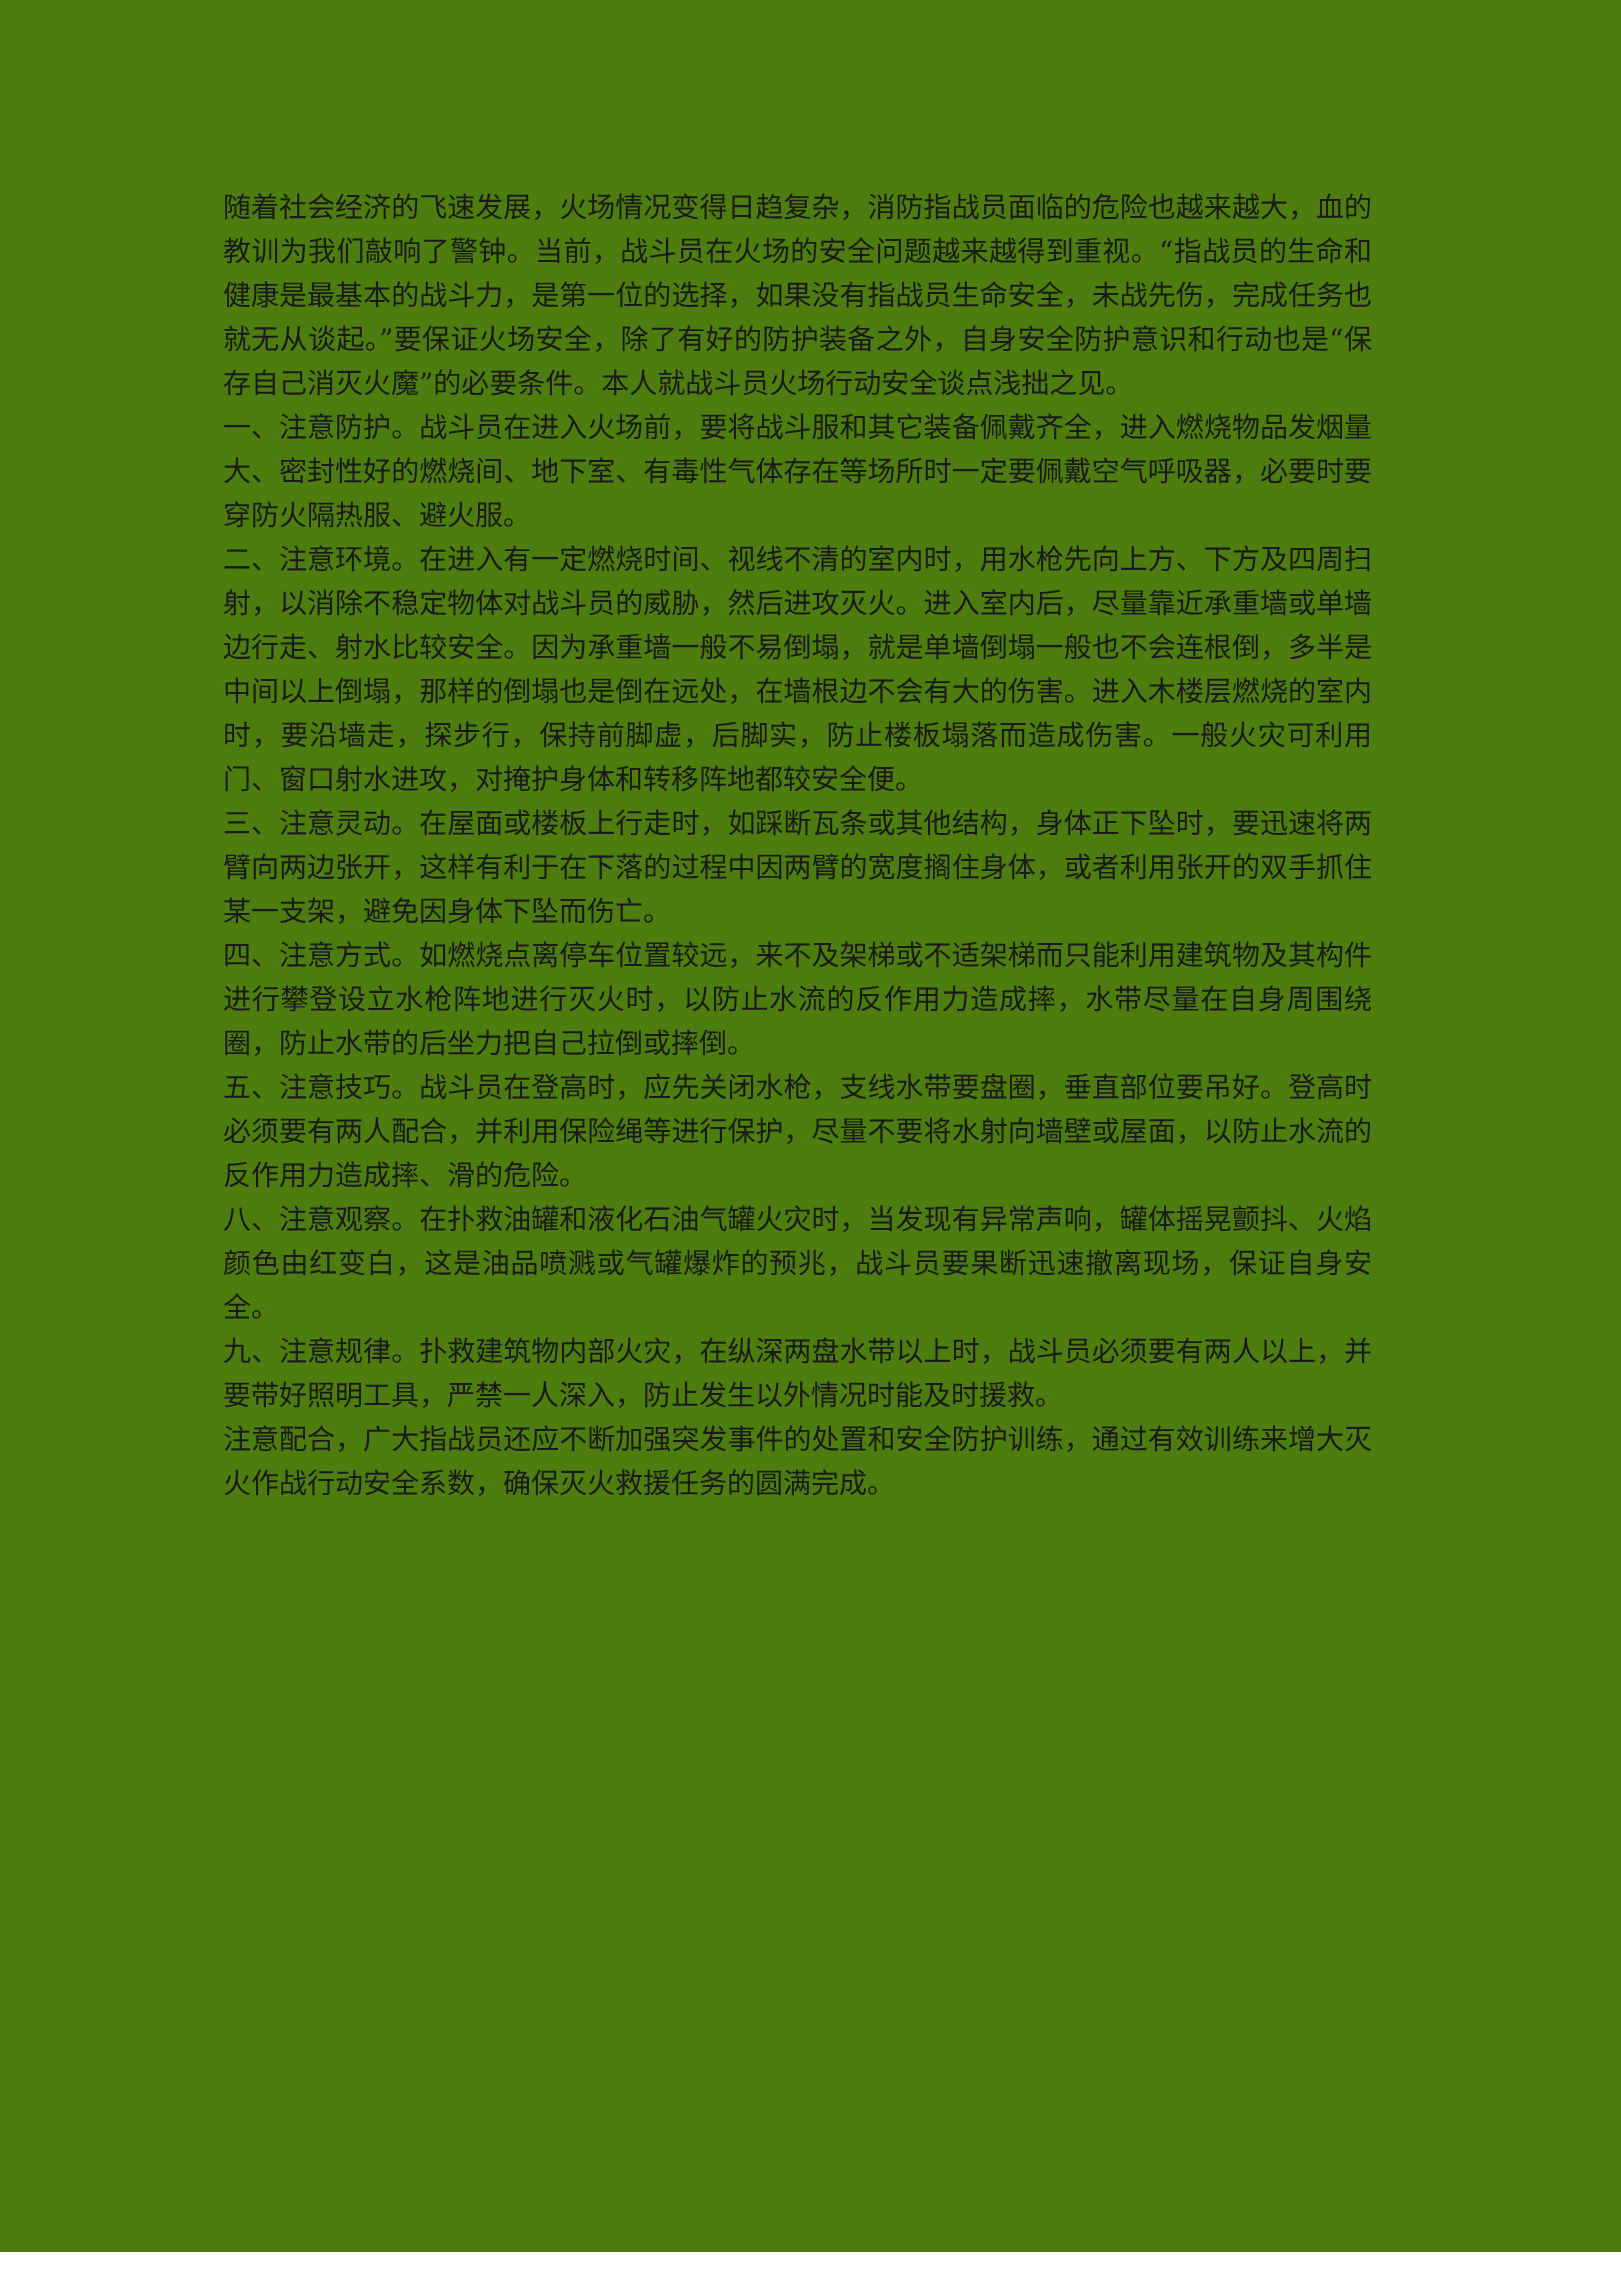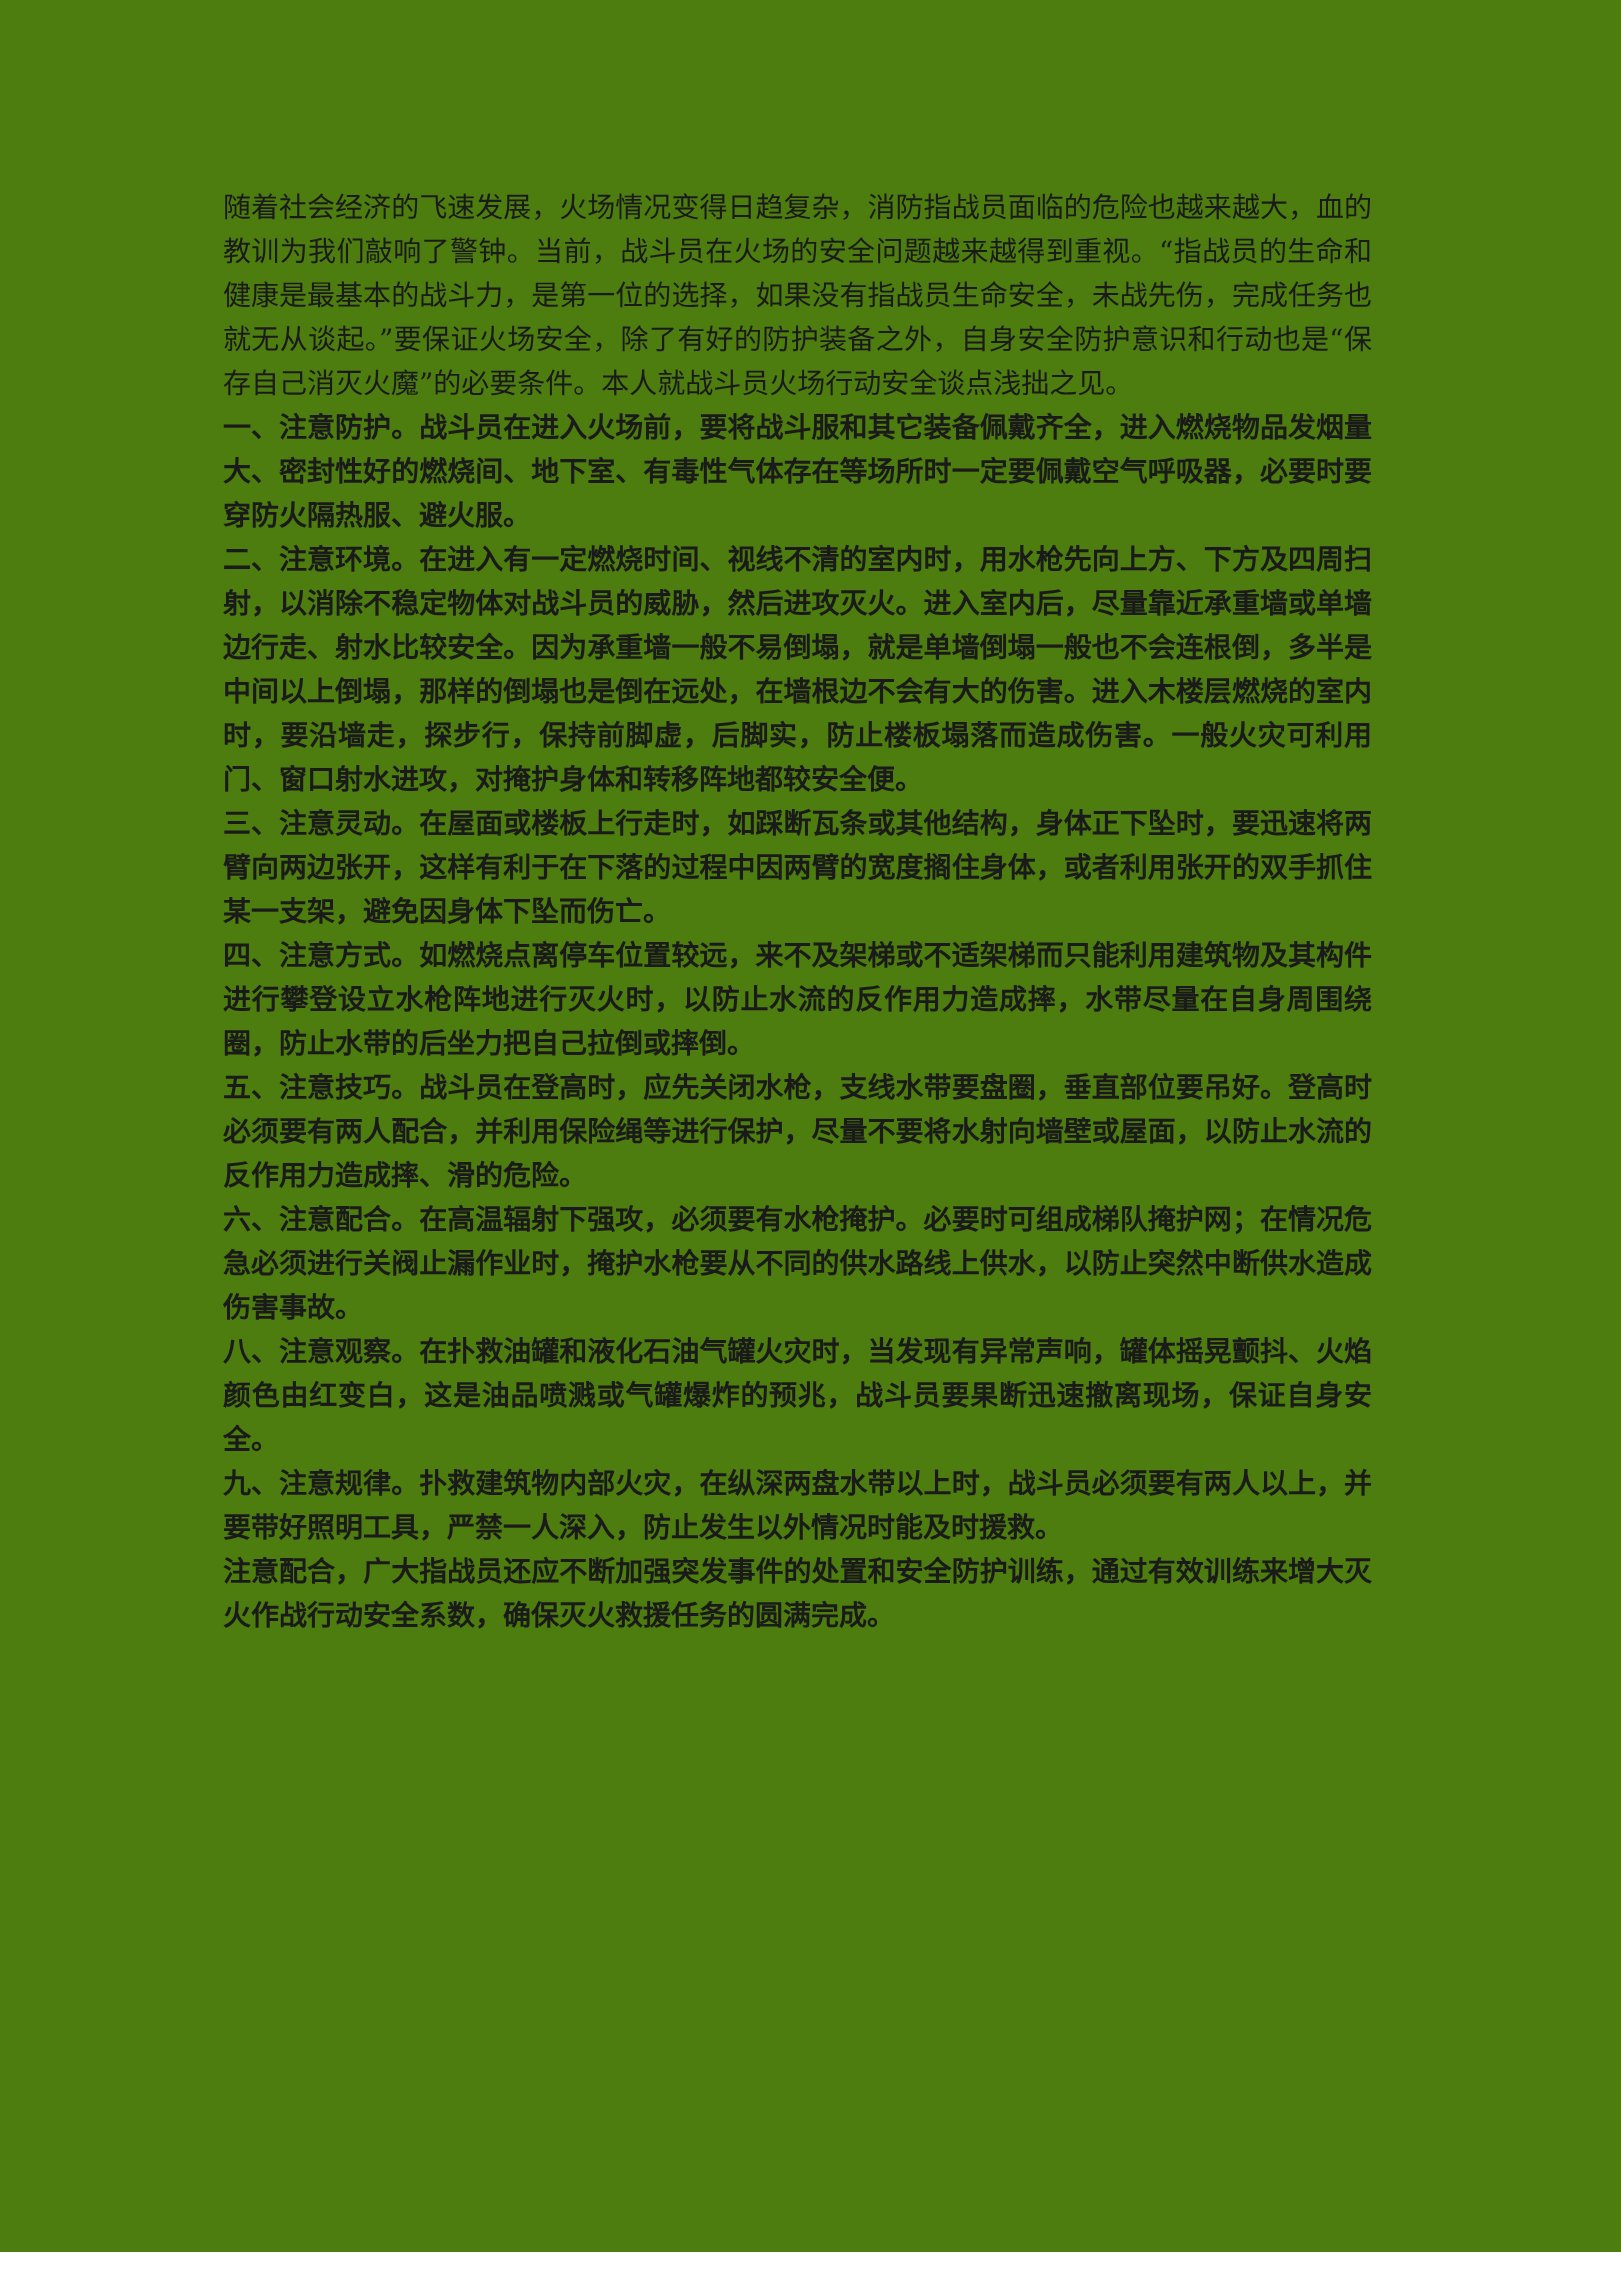--- a/index.html
+++ b/index.html
@@ -38,37 +38,35 @@
     text-align: justify;
     text-justify: inter-ideograph;
     letter-spacing: 0px;
     word-break: break-all;
     color: #1a1a1a;
     font-weight: 400;
     text-rendering: geometricPrecision;
   }
   .para + .para {
     margin-top: 0px;
-    font-weight: bold;
   }
   
   .doc-body {
     -webkit-font-smoothing: antialiased;
   }
 </style>
 </head>
 <body>
 
 <div class="page">
   <div class="doc-body">
     <p class="para">随着社会经济的飞速发展，火场情况变得日趋复杂，消防指战员面临的危险也越来越大，血的教训为我们敲响了警钟。当前，战斗员在火场的安全问题越来越得到重视。“指战员的生命和健康是最基本的战斗力，是第一位的选择，如果没有指战员生命安全，未战先伤，完成任务也就无从谈起。”要保证火场安全，除了有好的防护装备之外，自身安全防护意识和行动也是“保存自己消灭火魔”的必要条件。本人就战斗员火场行动安全谈点浅拙之见。</p>
     <p class="para">一、注意防护。战斗员在进入火场前，要将战斗服和其它装备佩戴齐全，进入燃烧物品发烟量大、密封性好的燃烧间、地下室、有毒性气体存在等场所时一定要佩戴空气呼吸器，必要时要穿防火隔热服、避火服。</p>
     <p class="para">二、注意环境。在进入有一定燃烧时间、视线不清的室内时，用水枪先向上方、下方及四周扫射，以消除不稳定物体对战斗员的威胁，然后进攻灭火。进入室内后，尽量靠近承重墙或单墙边行走、射水比较安全。因为承重墙一般不易倒塌，就是单墙倒塌一般也不会连根倒，多半是中间以上倒塌，那样的倒塌也是倒在远处，在墙根边不会有大的伤害。进入木楼层燃烧的室内时，要沿墙走，探步行，保持前脚虚，后脚实，防止楼板塌落而造成伤害。一般火灾可利用门、窗口射水进攻，对掩护身体和转移阵地都较安全便。</p>
     <p class="para">三、注意灵动。在屋面或楼板上行走时，如踩断瓦条或其他结构，身体正下坠时，要迅速将两臂向两边张开，这样有利于在下落的过程中因两臂的宽度搁住身体，或者利用张开的双手抓住某一支架，避免因身体下坠而伤亡。</p>
     <p class="para">四、注意方式。如燃烧点离停车位置较远，来不及架梯或不适架梯而只能利用建筑物及其构件进行攀登设立水枪阵地进行灭火时，以防止水流的反作用力造成摔，水带尽量在自身周围绕圈，防止水带的后坐力把自己拉倒或摔倒。</p>
     <p class="para">五、注意技巧。战斗员在登高时，应先关闭水枪，支线水带要盘圈，垂直部位要吊好。登高时必须要有两人配合，并利用保险绳等进行保护，尽量不要将水射向墙壁或屋面，以防止水流的反作用力造成摔、滑的危险。</p>
-    <p class="para">六、注意配合。在高温辐射下强攻，必须要有水枪掩护。必要时可组成梯队掩护网；在情况危急必须进行关阀止漏作业时，掩护水枪要从不同的供水路线上供水，以防止突然中断供水造成伤害事故。</p>
     <p class="para">八、注意观察。在扑救油罐和液化石油气罐火灾时，当发现有异常声响，罐体摇晃颤抖、火焰颜色由红变白，这是油品喷溅或气罐爆炸的预兆，战斗员要果断迅速撤离现场，保证自身安全。</p>
     <p class="para">九、注意规律。扑救建筑物内部火灾，在纵深两盘水带以上时，战斗员必须要有两人以上，并要带好照明工具，严禁一人深入，防止发生以外情况时能及时援救。</p>
     <p class="para">注意配合，广大指战员还应不断加强突发事件的处置和安全防护训练，通过有效训练来增大灭火作战行动安全系数，确保灭火救援任务的圆满完成。</p>
   </div>
 </div>
 
 
 </body></html>

